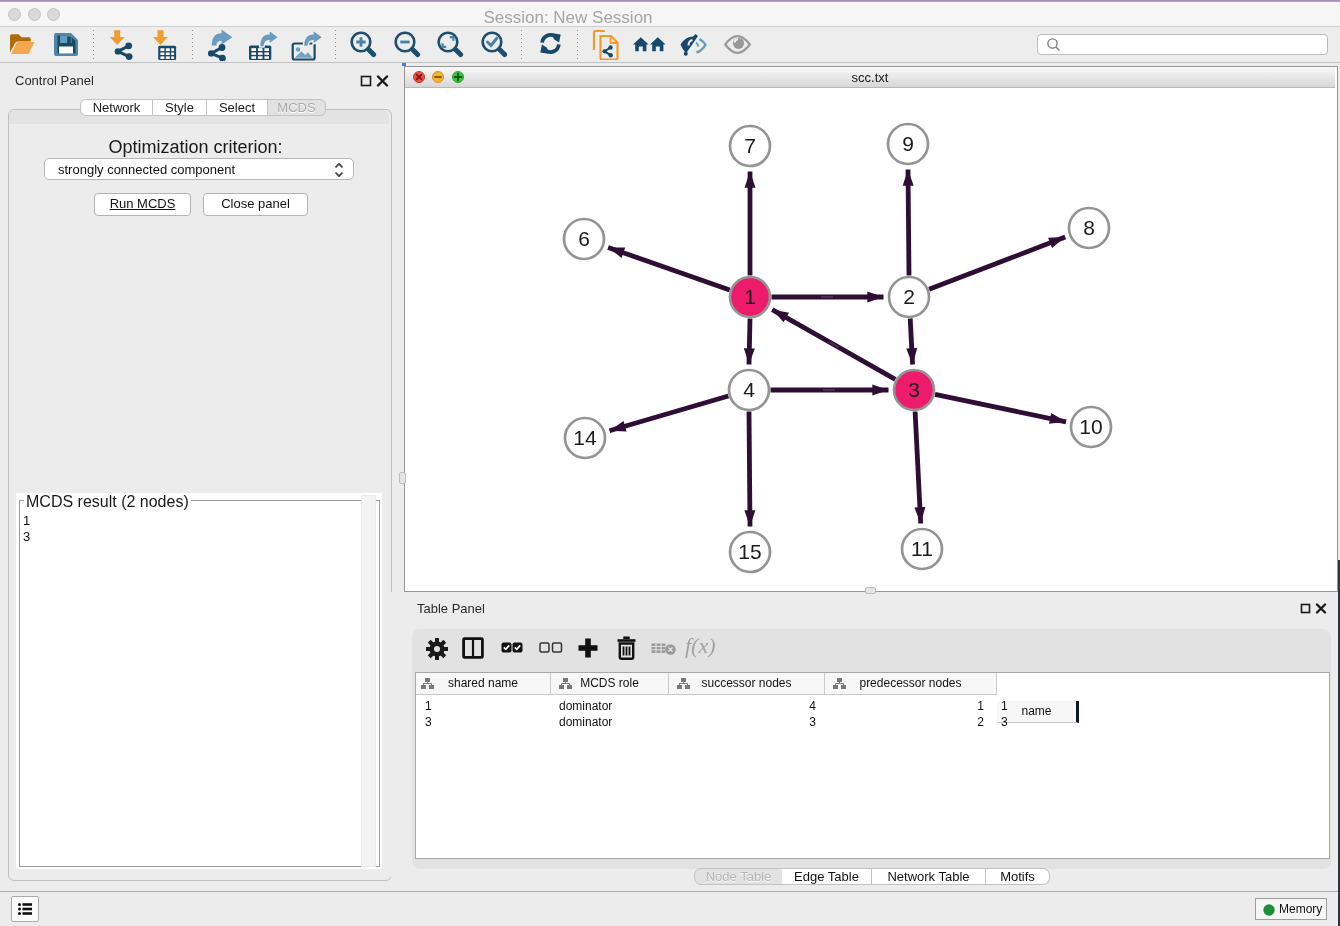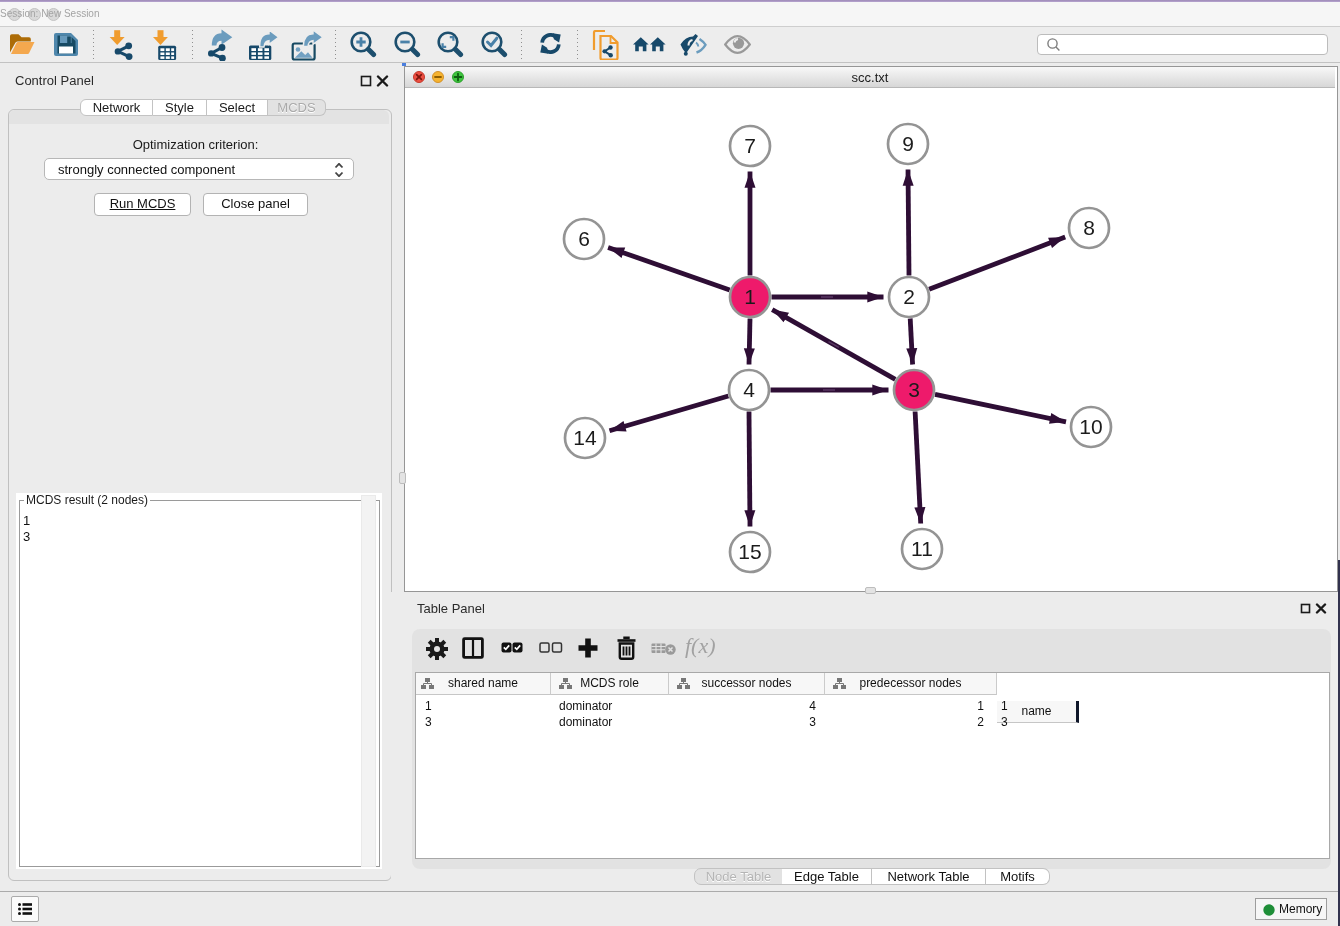--- a/index.html
+++ b/index.html
@@ -5,21 +5,21 @@
   html,body{margin:0;padding:0;}
   body{width:1340px;height:926px;position:relative;overflow:hidden;
        font-family:"Liberation Sans",sans-serif;background:#ececec;}
   .abs{position:absolute;}
   
   #topline{left:0;top:0;width:1340px;height:2px;background:linear-gradient(#9d89b6,#b7a5d0);}
   #titlebar{left:0;top:2px;width:1340px;height:24px;background:#f6f6f6;
             border-bottom:1px solid #cecece;}
   .tl{width:11px;height:11px;border-radius:50%;background:#d9d9d9;
       border:1px solid #c3c3c3;position:absolute;top:6px;}
-  #apptitle{left:0;top:6px;width:1136px;text-align:left;font-size:10px;color:#a4a4a4;}
+  #apptitle{left:0;top:6px;width:1136px;text-align:center;font-size:17px;color:#a4a4a4;}
   
   #toolbar{left:0;top:27px;width:1340px;height:35px;background:#ededed;
            border-bottom:1px solid #c2c2c2;}
   .sep{position:absolute;top:3px;width:1px;height:29px;
        background-image:linear-gradient(#909090 25%, rgba(0,0,0,0) 25%);
        background-size:1px 4px;}
   #search{left:1037px;top:7px;width:289px;height:19px;background:#fff;
           border:1px solid #bcbcbc;border-radius:4px;}
   
   #cpanel{left:0;top:63px;width:391px;height:828px;background:#ececec;}
@@ -27,30 +27,30 @@
   #cp-body{left:8px;top:46px;width:382px;height:770px;background:#ececec;
            border:1px solid #c0c0c0;border-radius:6px;}
   #cp-band{left:9px;top:47px;width:380px;height:14px;background:#e3e3e3;
            border-radius:6px 6px 0 0;}
   .tabrow{position:absolute;display:flex;height:20px;}
   .tab{font-size:13px;color:#1a1a1a;background:#fff;border:1px solid #c3c3c3;
        border-left:none;display:flex;align-items:center;justify-content:center;}
   .tab.first{border-left:1px solid #c3c3c3;border-radius:6px 0 0 6px;}
   .tab.last{border-radius:0 6px 6px 0;}
   .tab.sel{background:#e2e2e2;color:#aaa;text-shadow:0 1px 0 #fff;}
-  #optlabel{left:0;top:74px;width:391px;text-align:center;font-size:13px;color:#1a1a1a;}
+  #optlabel{left:0;top:74px;width:391px;text-align:center;font-size:18px;color:#1a1a1a;}
   #cp-select{left:44px;top:95px;width:310px;height:22px;background:#fff;
              border:1px solid #b7b7b7;border-radius:5px;font-size:13px;color:#111;
              line-height:22px;padding-left:13px;box-sizing:border-box;}
   .btn{position:absolute;height:21px;background:#fff;border:1px solid #b3b3b3;
        border-radius:4px;font-size:13px;color:#111;text-align:center;line-height:20px;}
   #resultbox{left:16px;top:430px;width:366px;height:376px;background:#fff;}
   #fieldset{left:19px;top:437px;width:359px;height:365px;
             border:1px solid #9a9a9a;}
-  #legend{left:24px;top:430px;background:#fff;font-size:12px;color:#1a1a1a;padding:0 2px;}
+  #legend{left:24px;top:430px;background:#fff;font-size:16px;color:#1a1a1a;padding:0 2px;}
   #scrollstrip{left:361px;top:432px;width:13px;height:370px;background:#f3f3f3;
                border:1px solid #eaeaea;}
   
   #netwin{left:404px;top:66px;width:932px;height:524px;border:1px solid #969696;
           background:#fff;}
   #nettitle{left:0;top:0;width:930px;height:20px;
             background:linear-gradient(#f8f8f8,#e9e9e9 45%,#d7d7d7);
             border-bottom:1px solid #b8b8b8;}
   .tl2{width:12px;height:12px;border-radius:50%;position:absolute;top:4px;
        box-sizing:border-box;}

